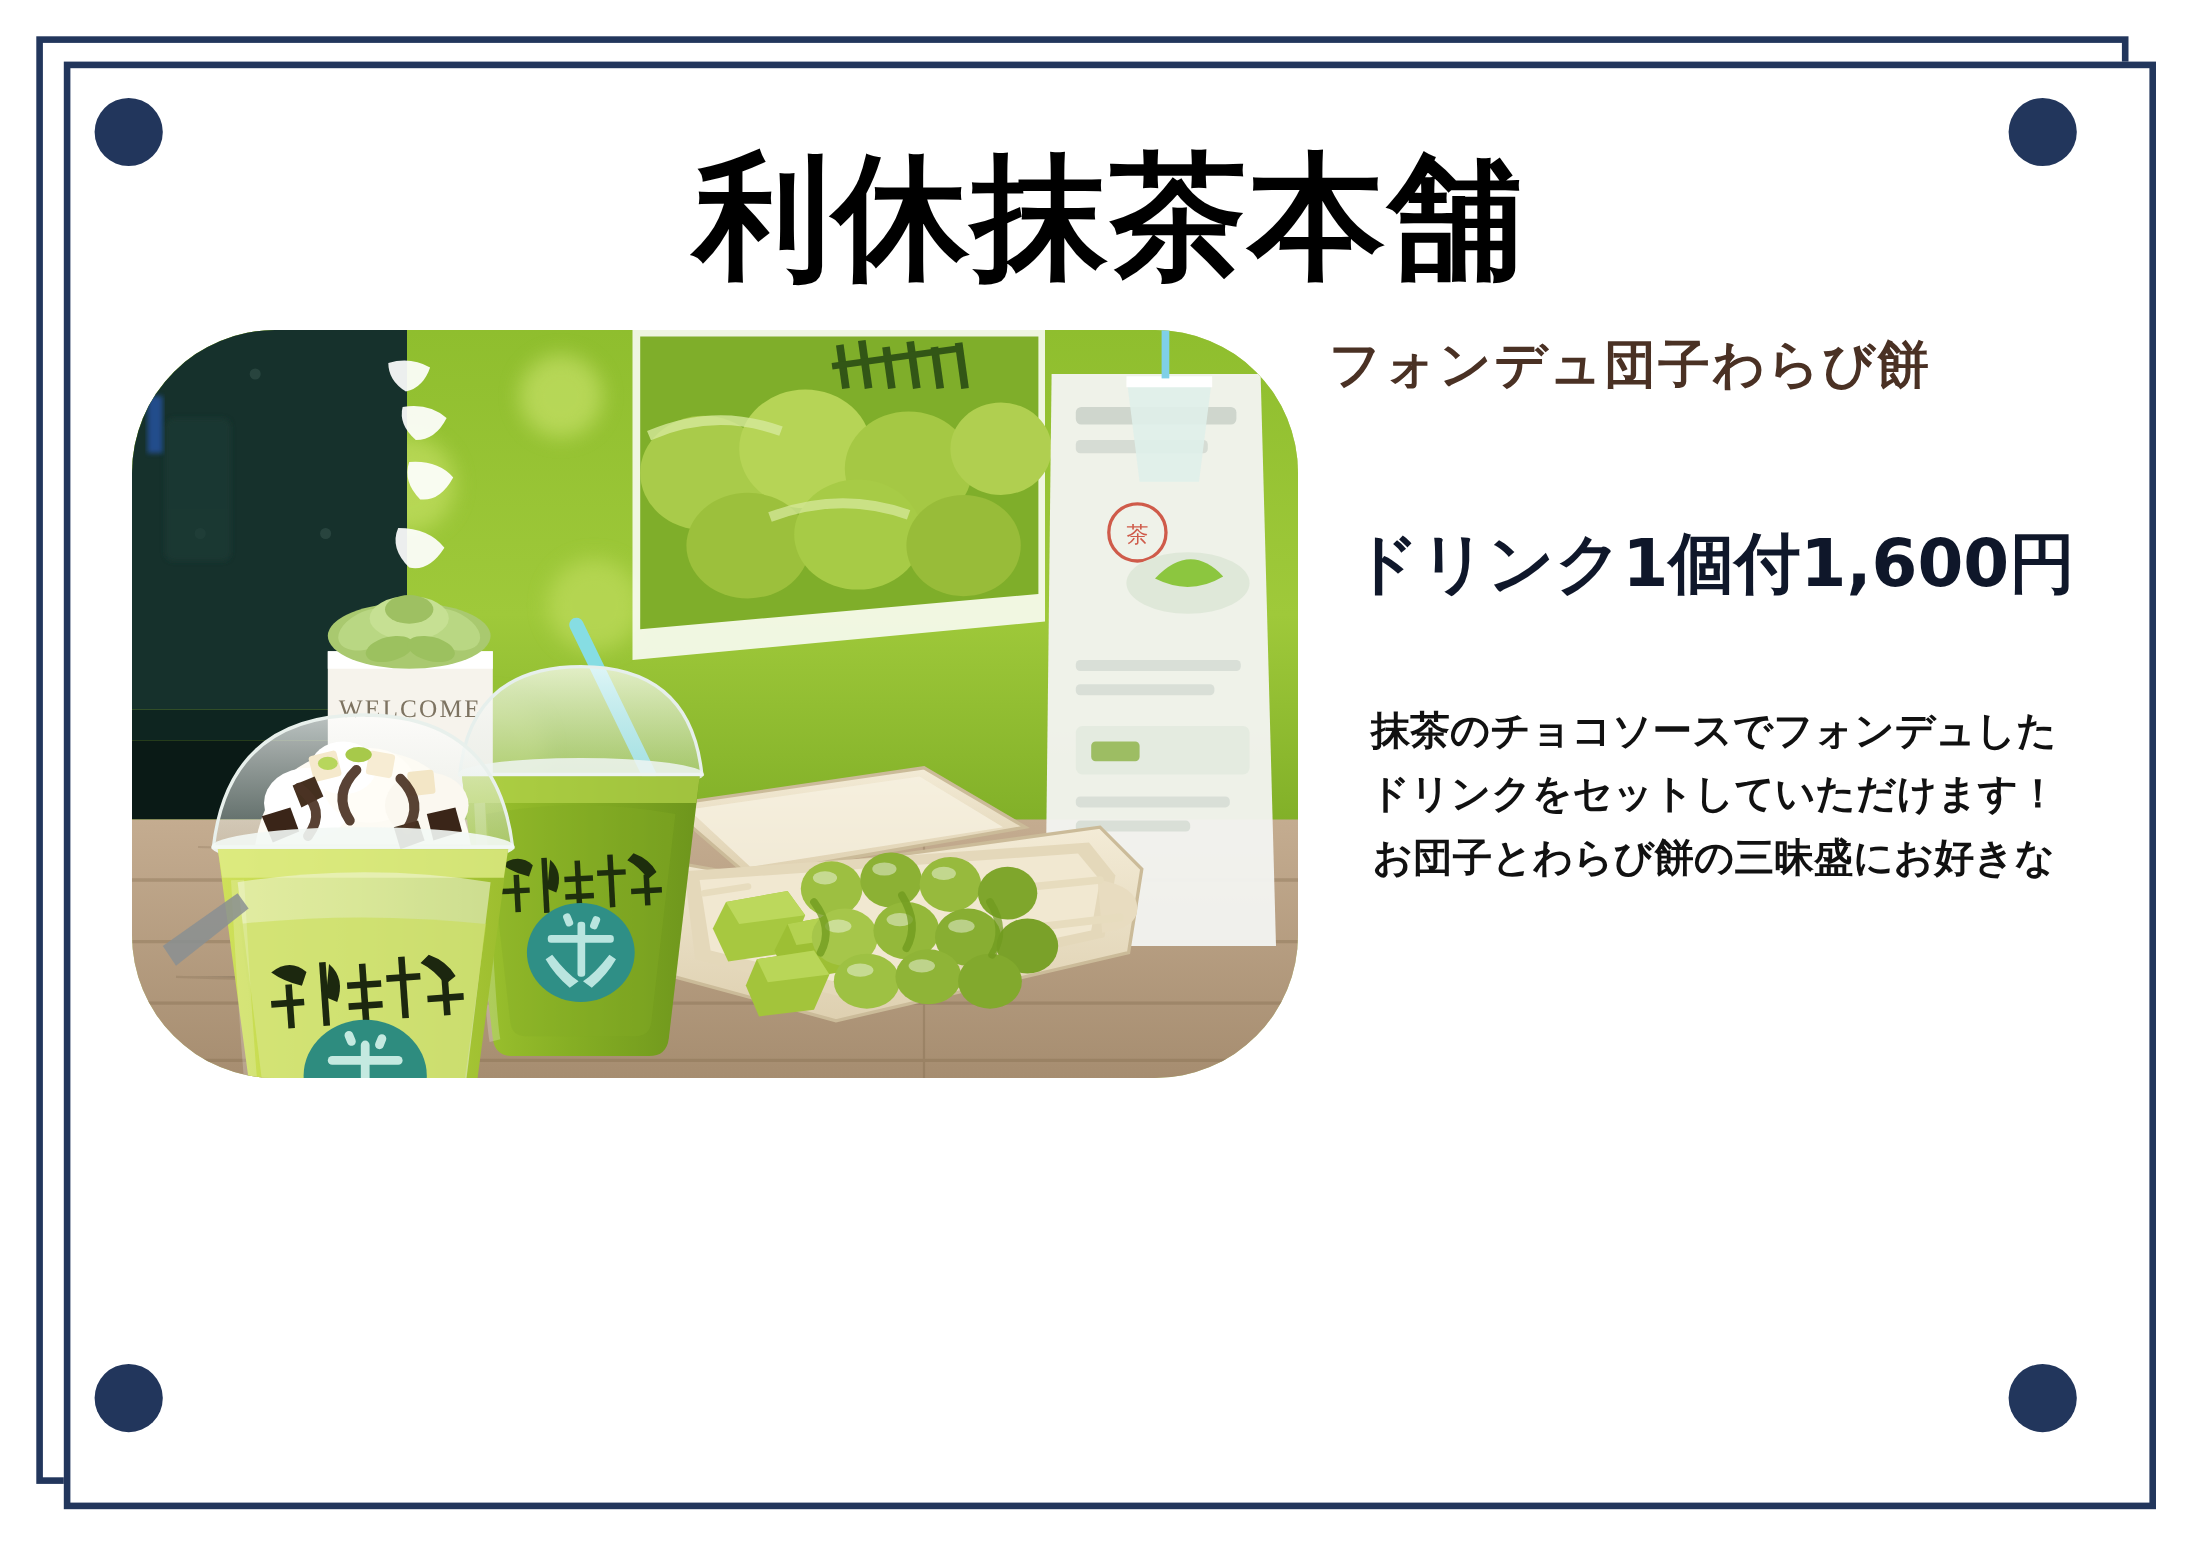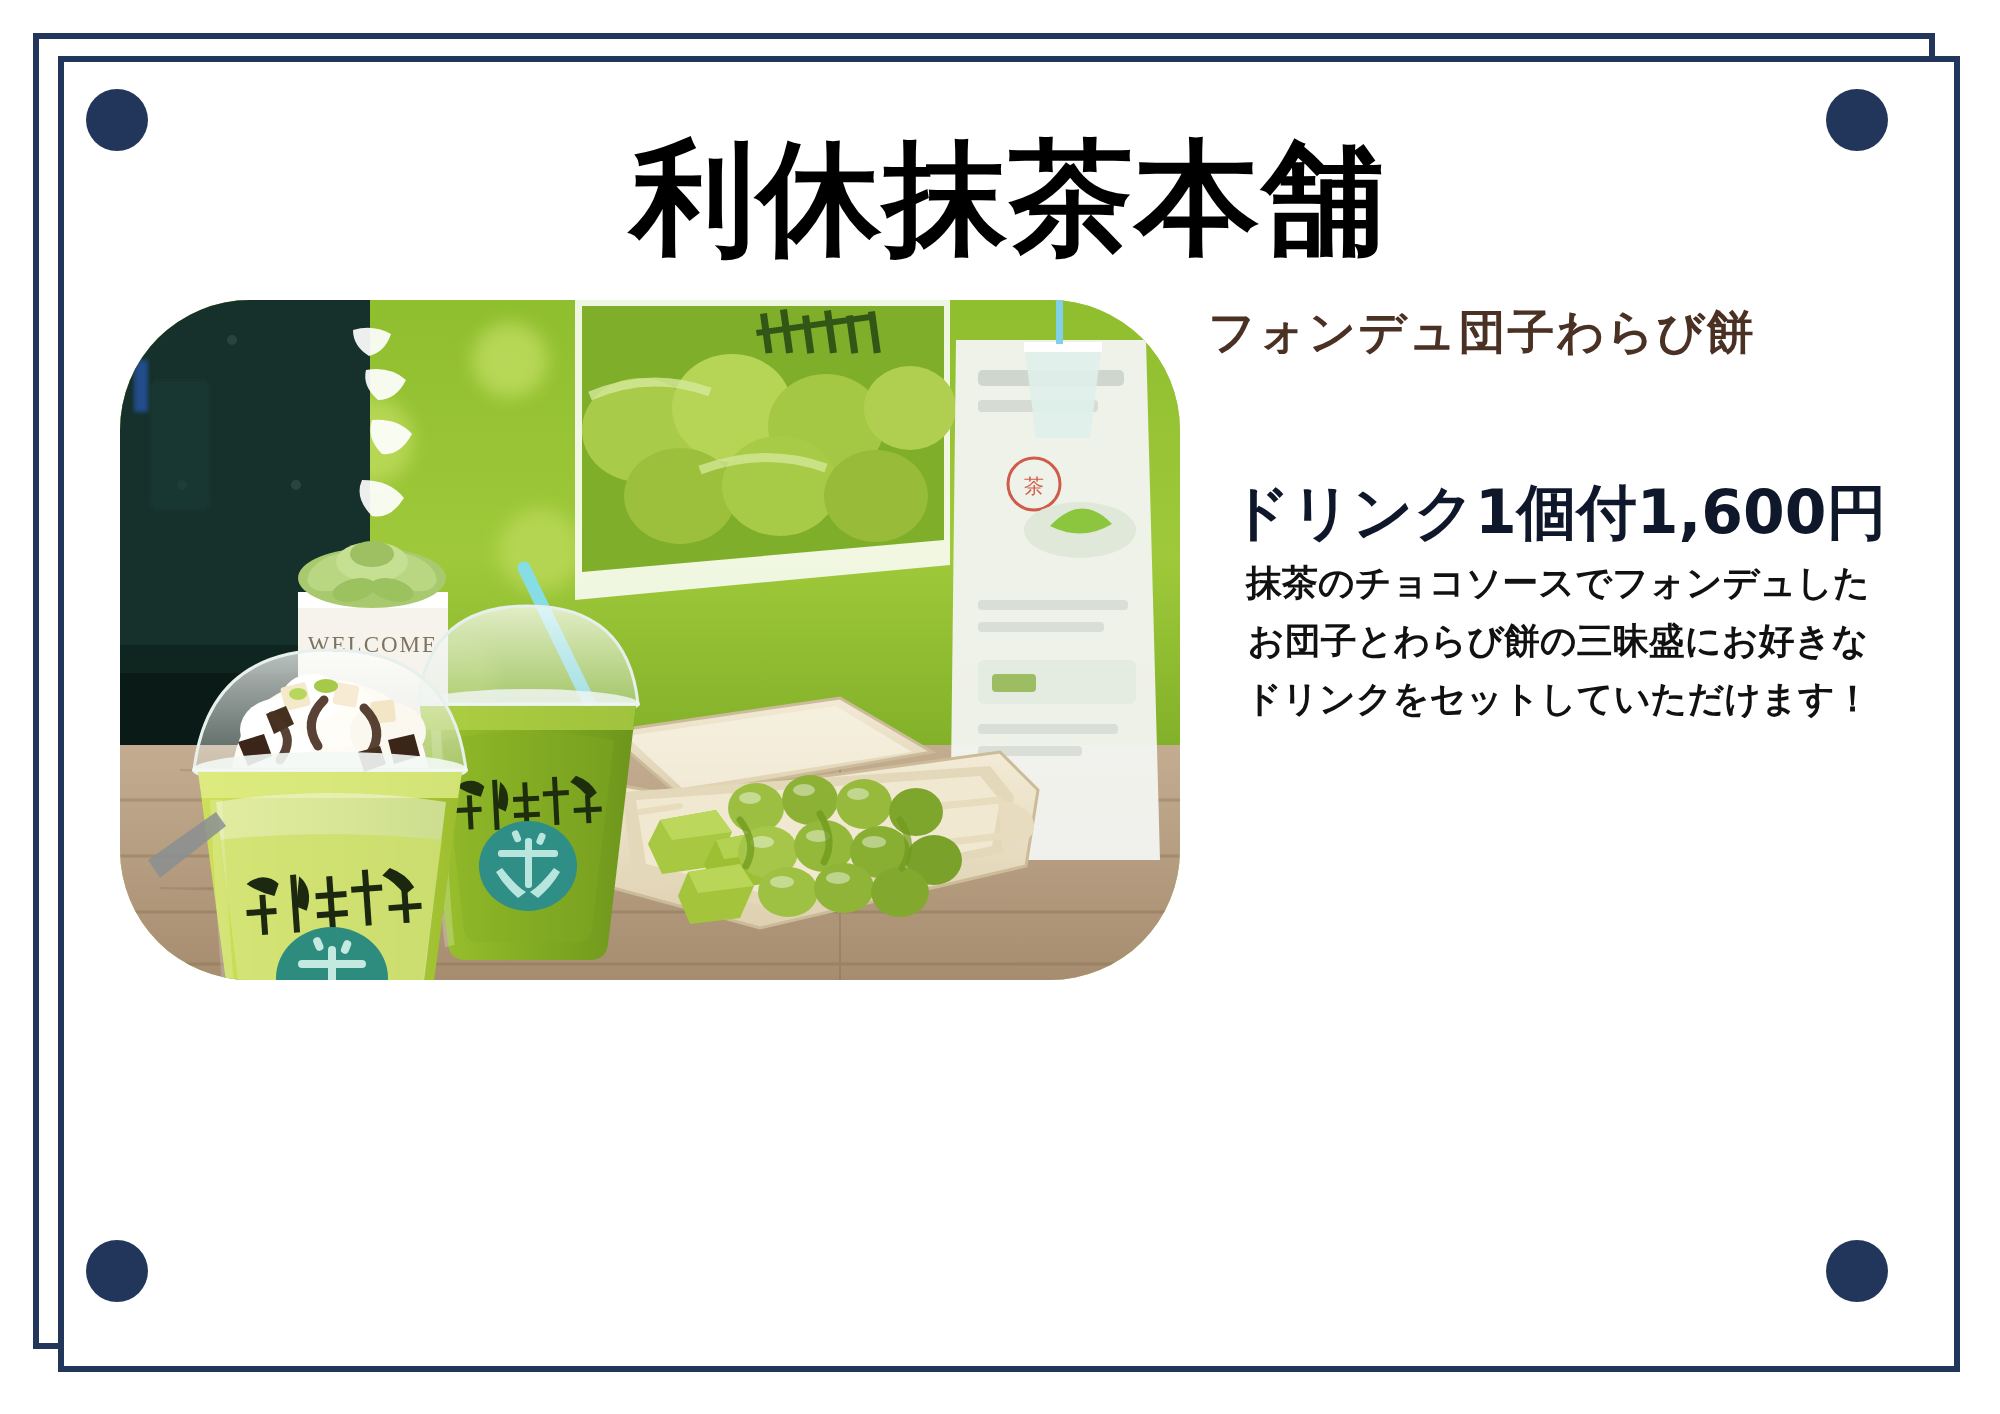--- a/index.html
+++ b/index.html
@@ -95,20 +95,21 @@
     margin-top:108px;
     text-align:center;
     font-family:"DejaVu Sans","Liberation Sans",sans-serif;
     font-size:60px;
     font-weight:700;
     color:#0f172a;
     letter-spacing:0px;
     white-space:nowrap;
   }
   .desc{
+    margin-top:82px;
     text-align:center;
     font-family:"DejaVu Sans","Liberation Sans",sans-serif;
     font-size:36px;
     font-weight:700;
     color:#111111;
     line-height:1.62;
     letter-spacing:0px;
   }
   .desc div{ white-space:nowrap; }
 </style>
@@ -454,18 +455,18 @@
 
   <div class="right-col">
     <div class="product-name">
       <div>フォンデュ団子わらび餅</div>
     </div>
 
     <div class="price">ドリンク1個付1,600円</div>
 
     <div class="desc">
       <div>抹茶のチョコソースでフォンデュした</div>
+      <div>ドリンクをセットしていただけます！</div>
       <div>お団子とわらび餅の三昧盛にお好きな</div>
-      <div>ドリンクをセットしていただけます！</div>
     </div>
   </div>
 
 </div>
 
 </body></html>

